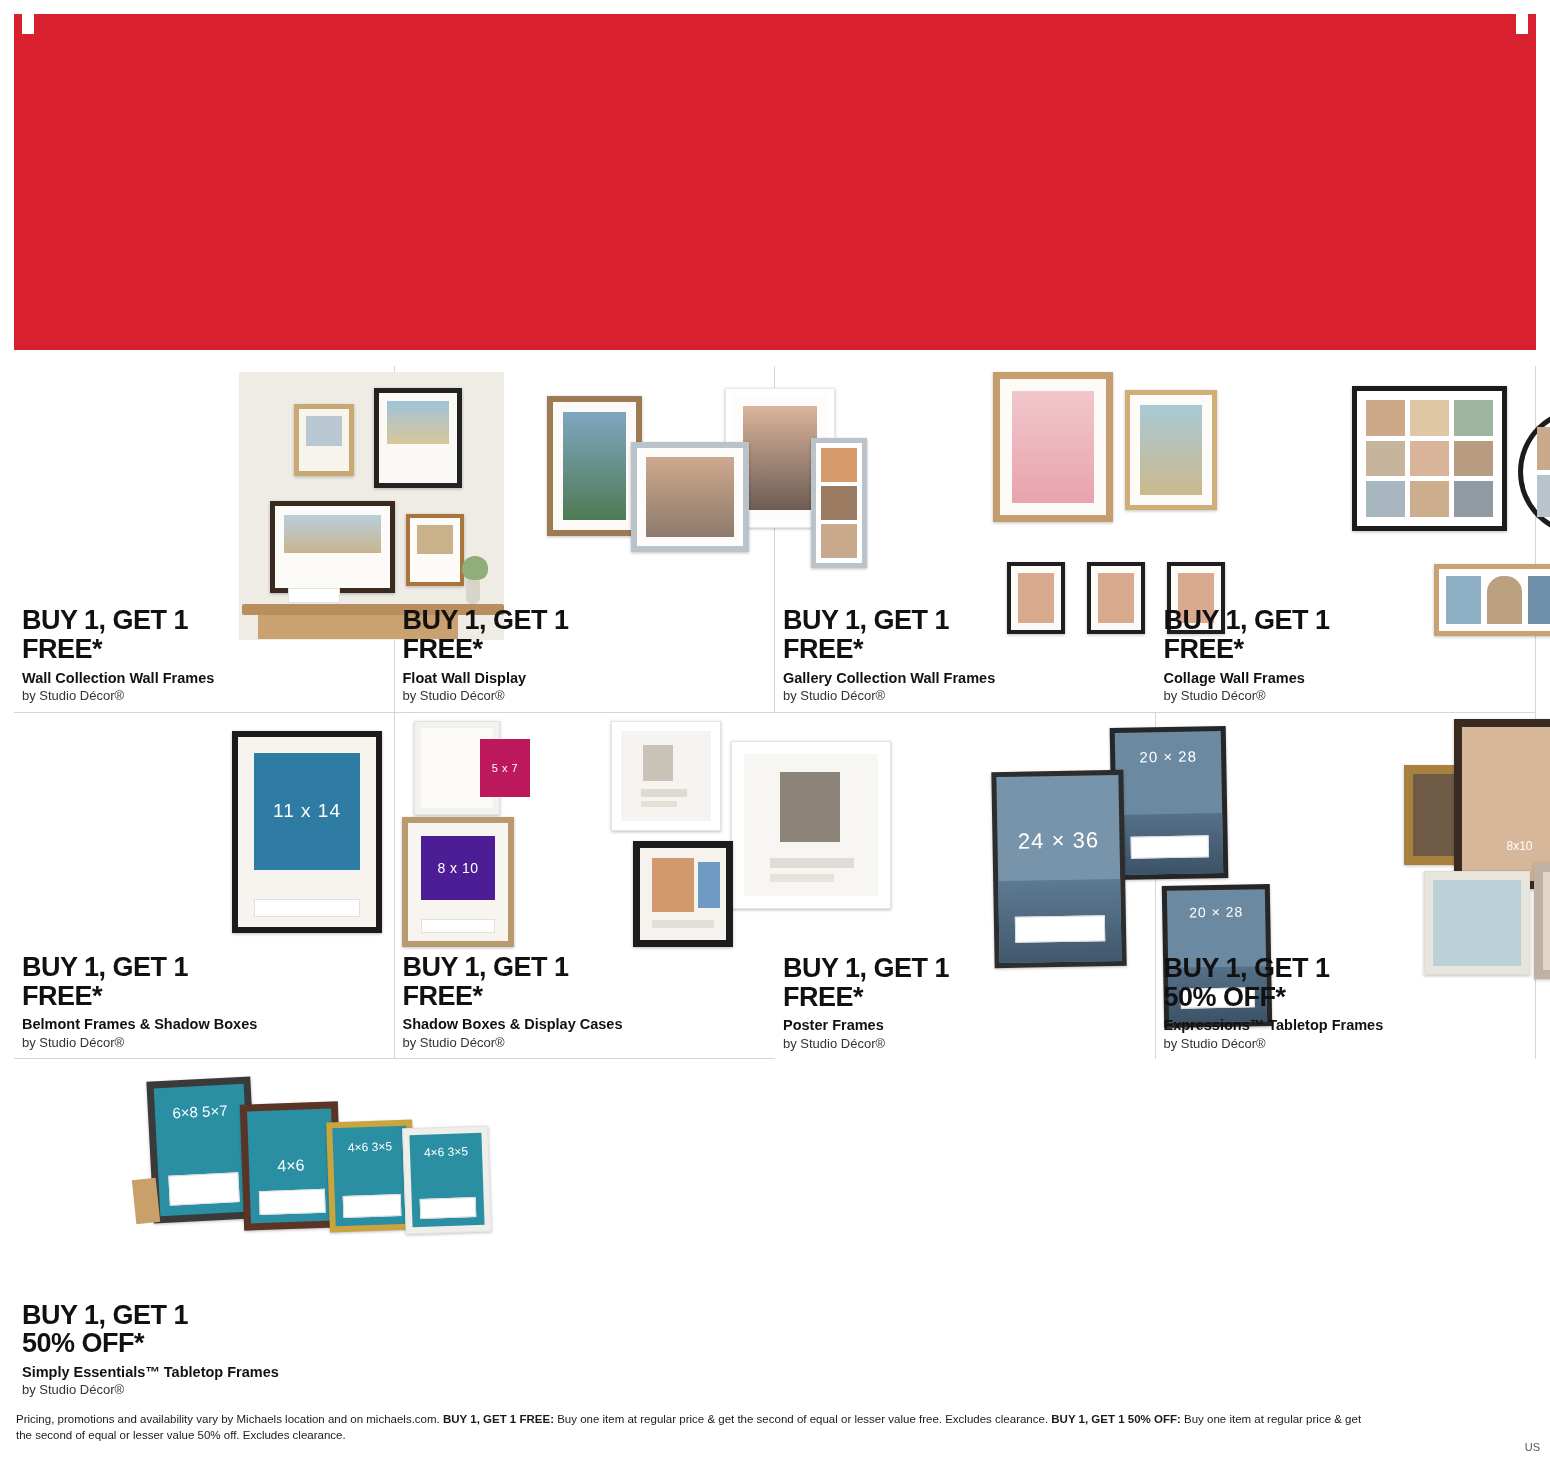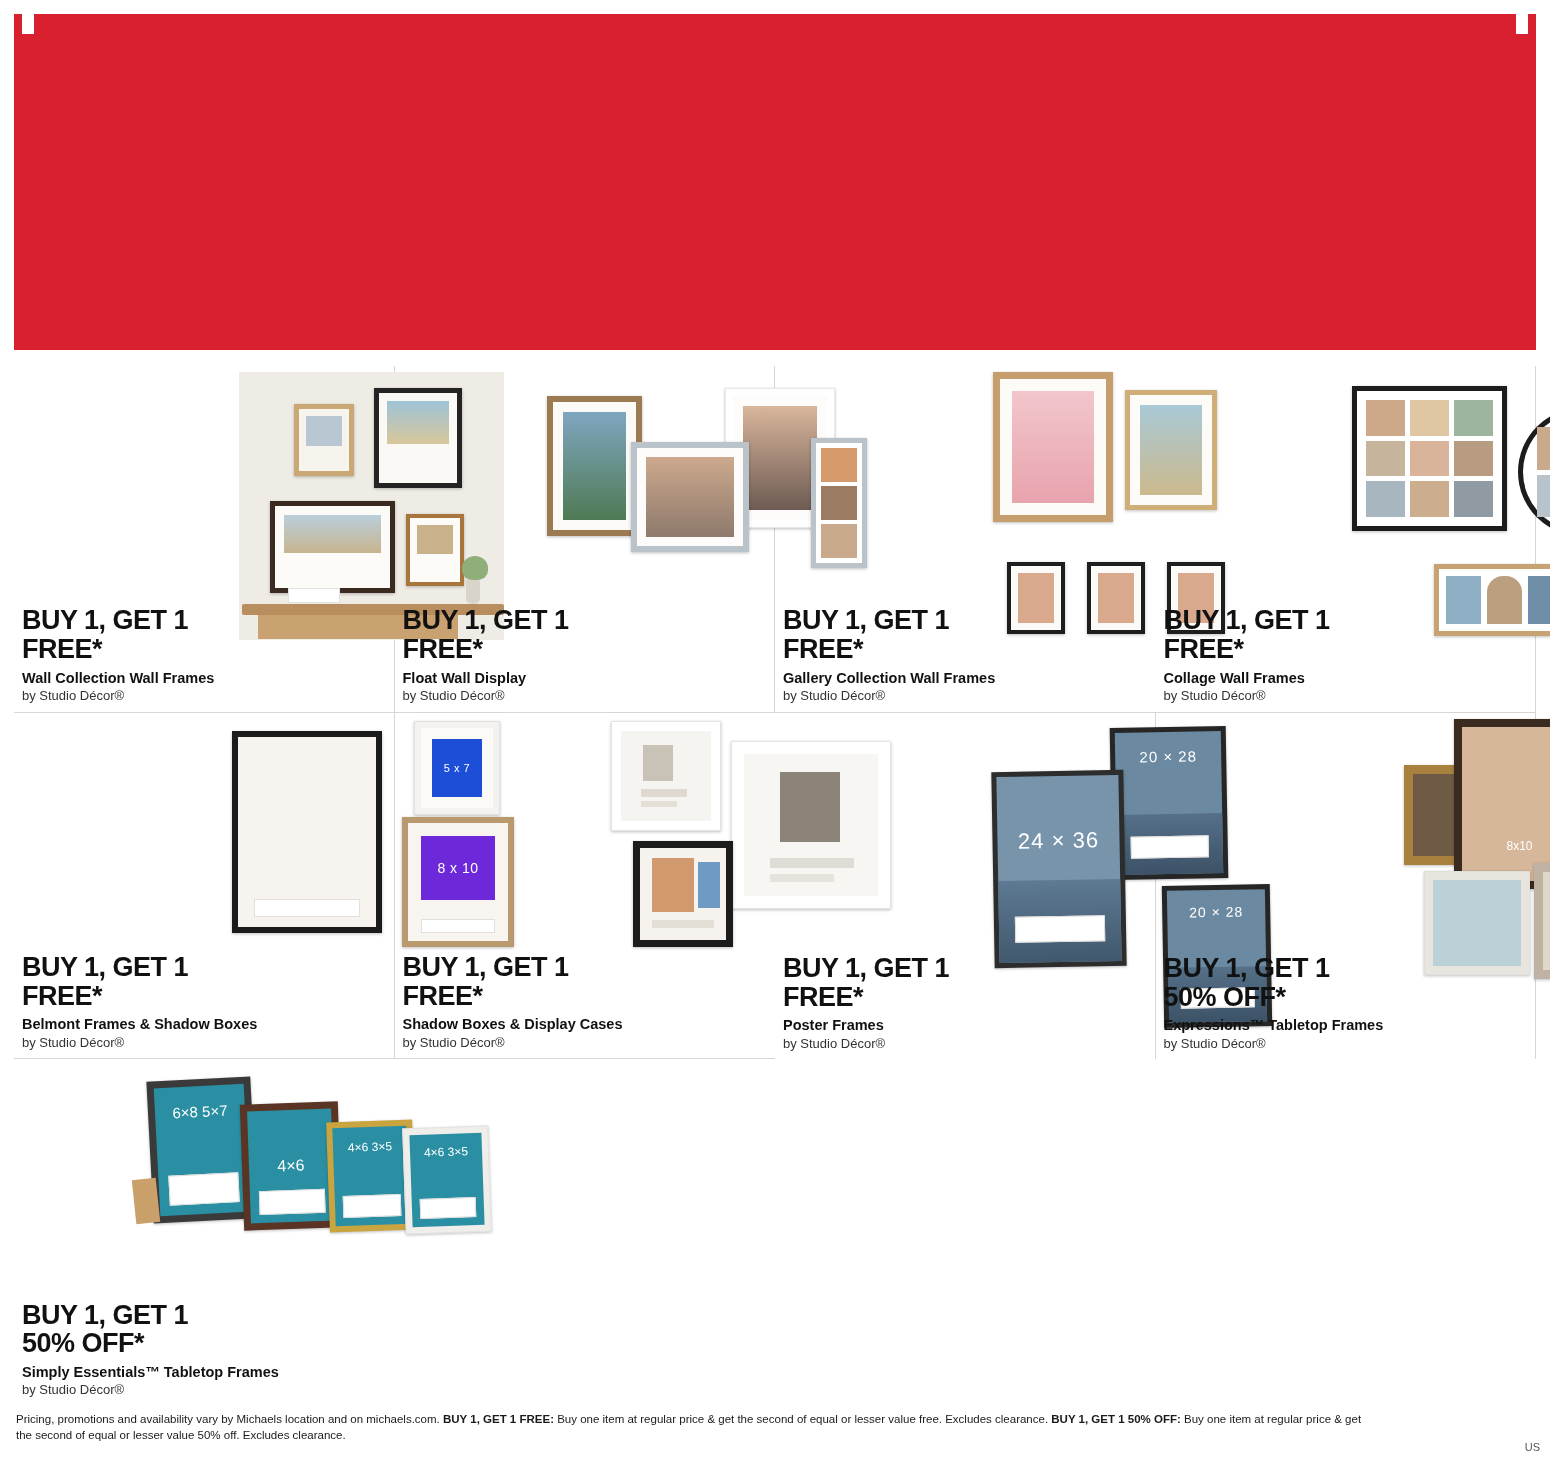--- a/index.html
+++ b/index.html
@@ -301,35 +301,38 @@
       <p class="brand">by Studio Décor®</p>
     </div>
   </div>
 
   <div class="cell">
     <div class="cell-art">
       <div class="scene">
 
         <div class="fr" style="left:218px;top:18px;width:150px;height:202px;background:#1b1b1b;padding:6px;">
           <div style="width:100%;height:100%;background:#f7f4ef;padding:16px;position:relative;">
+            <div style="width:100%;height:74%;background:#2e7ca3;display:flex;align-items:center;justify-content:center;">
+              <span class="lbl" style="font-size:19px;font-weight:normal;letter-spacing:1px;">11 x 14</span>
+            </div>
             <div style="position:absolute;left:16px;right:16px;bottom:10px;height:18px;background:#ffffff;border:1px solid #e0e0e0;"></div>
           </div>
         </div>
 
         <div class="fr" style="left:400px;top:8px;width:86px;height:94px;background:#f4f2ee;padding:6px;border:1px solid #e2e2e2;">
           <div style="width:100%;height:100%;background:#fbfaf7;padding:11px;">
-            <div style="width:100%;height:100%;background:#1d4ed8;display:flex;align-items:center;justify-content:center;">
+            <div style="width:100%;height:100%;background:#be185d;display:flex;align-items:center;justify-content:center;margin-left:48px;">
               <span class="lbl" style="font-size:11px;font-weight:normal;">5 x 7</span>
             </div>
           </div>
         </div>
 
         <div class="fr" style="left:388px;top:104px;width:112px;height:130px;background:#b89a6e;padding:6px;">
           <div style="width:100%;height:100%;background:#f8f5f0;padding:13px;position:relative;">
-            <div style="width:100%;height:70%;background:#6d28d9;display:flex;align-items:center;justify-content:center;">
+            <div style="width:100%;height:70%;background:#4c1d95;display:flex;align-items:center;justify-content:center;">
               <span class="lbl" style="font-size:14px;font-weight:normal;">8 x 10</span>
             </div>
             <div style="position:absolute;left:13px;right:13px;bottom:8px;height:14px;background:#ffffff;border:1px solid #e0e0e0;"></div>
           </div>
         </div>
       </div>
     </div>
     <div class="cell-text">
       <p class="deal">BUY 1, GET 1
 FREE*</p>

